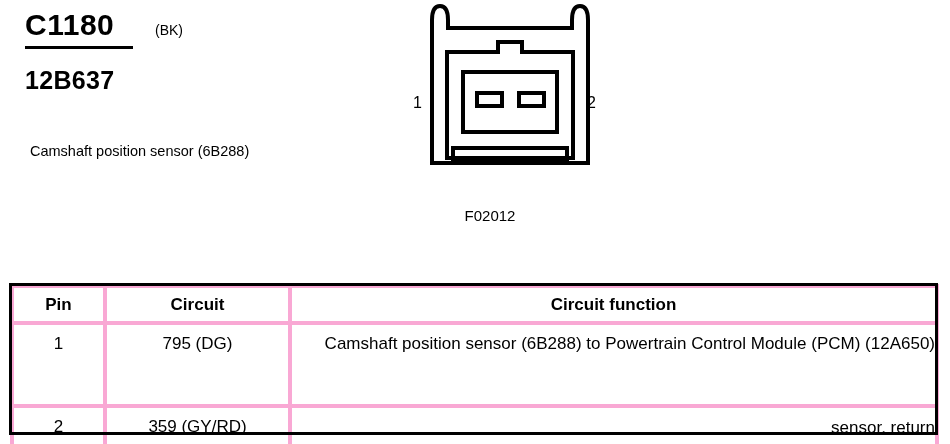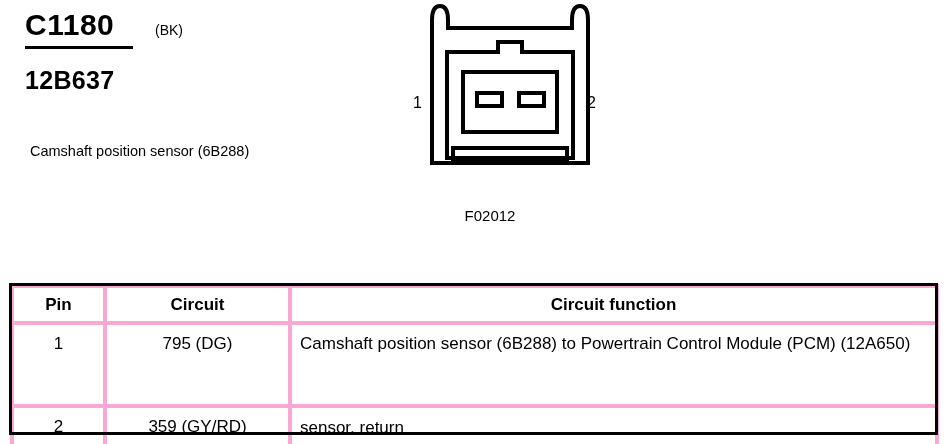--- a/index.html
+++ b/index.html
@@ -138,21 +138,21 @@
     text-align: center;
   }
   #pin-table tbody td {
     font-size: 17px;
   }
   #pin-table tbody td.cell-pin,
   #pin-table tbody td.cell-circ {
     text-align: center;
   }
   #pin-table tbody td.cell-func {
-    text-align: left;
+    text-align: right;
     padding-left: 8px;
     line-height: 27px;
   }
   #pin-table tbody tr.row-tall td { height: 70px; }
   #pin-table tbody tr.row-short td { height: 38px; }
   #pin-table tbody tr.row-tall td.cell-pin,
   #pin-table tbody tr.row-tall td.cell-circ {
     vertical-align: top;
     padding-top: 9px;
   }

